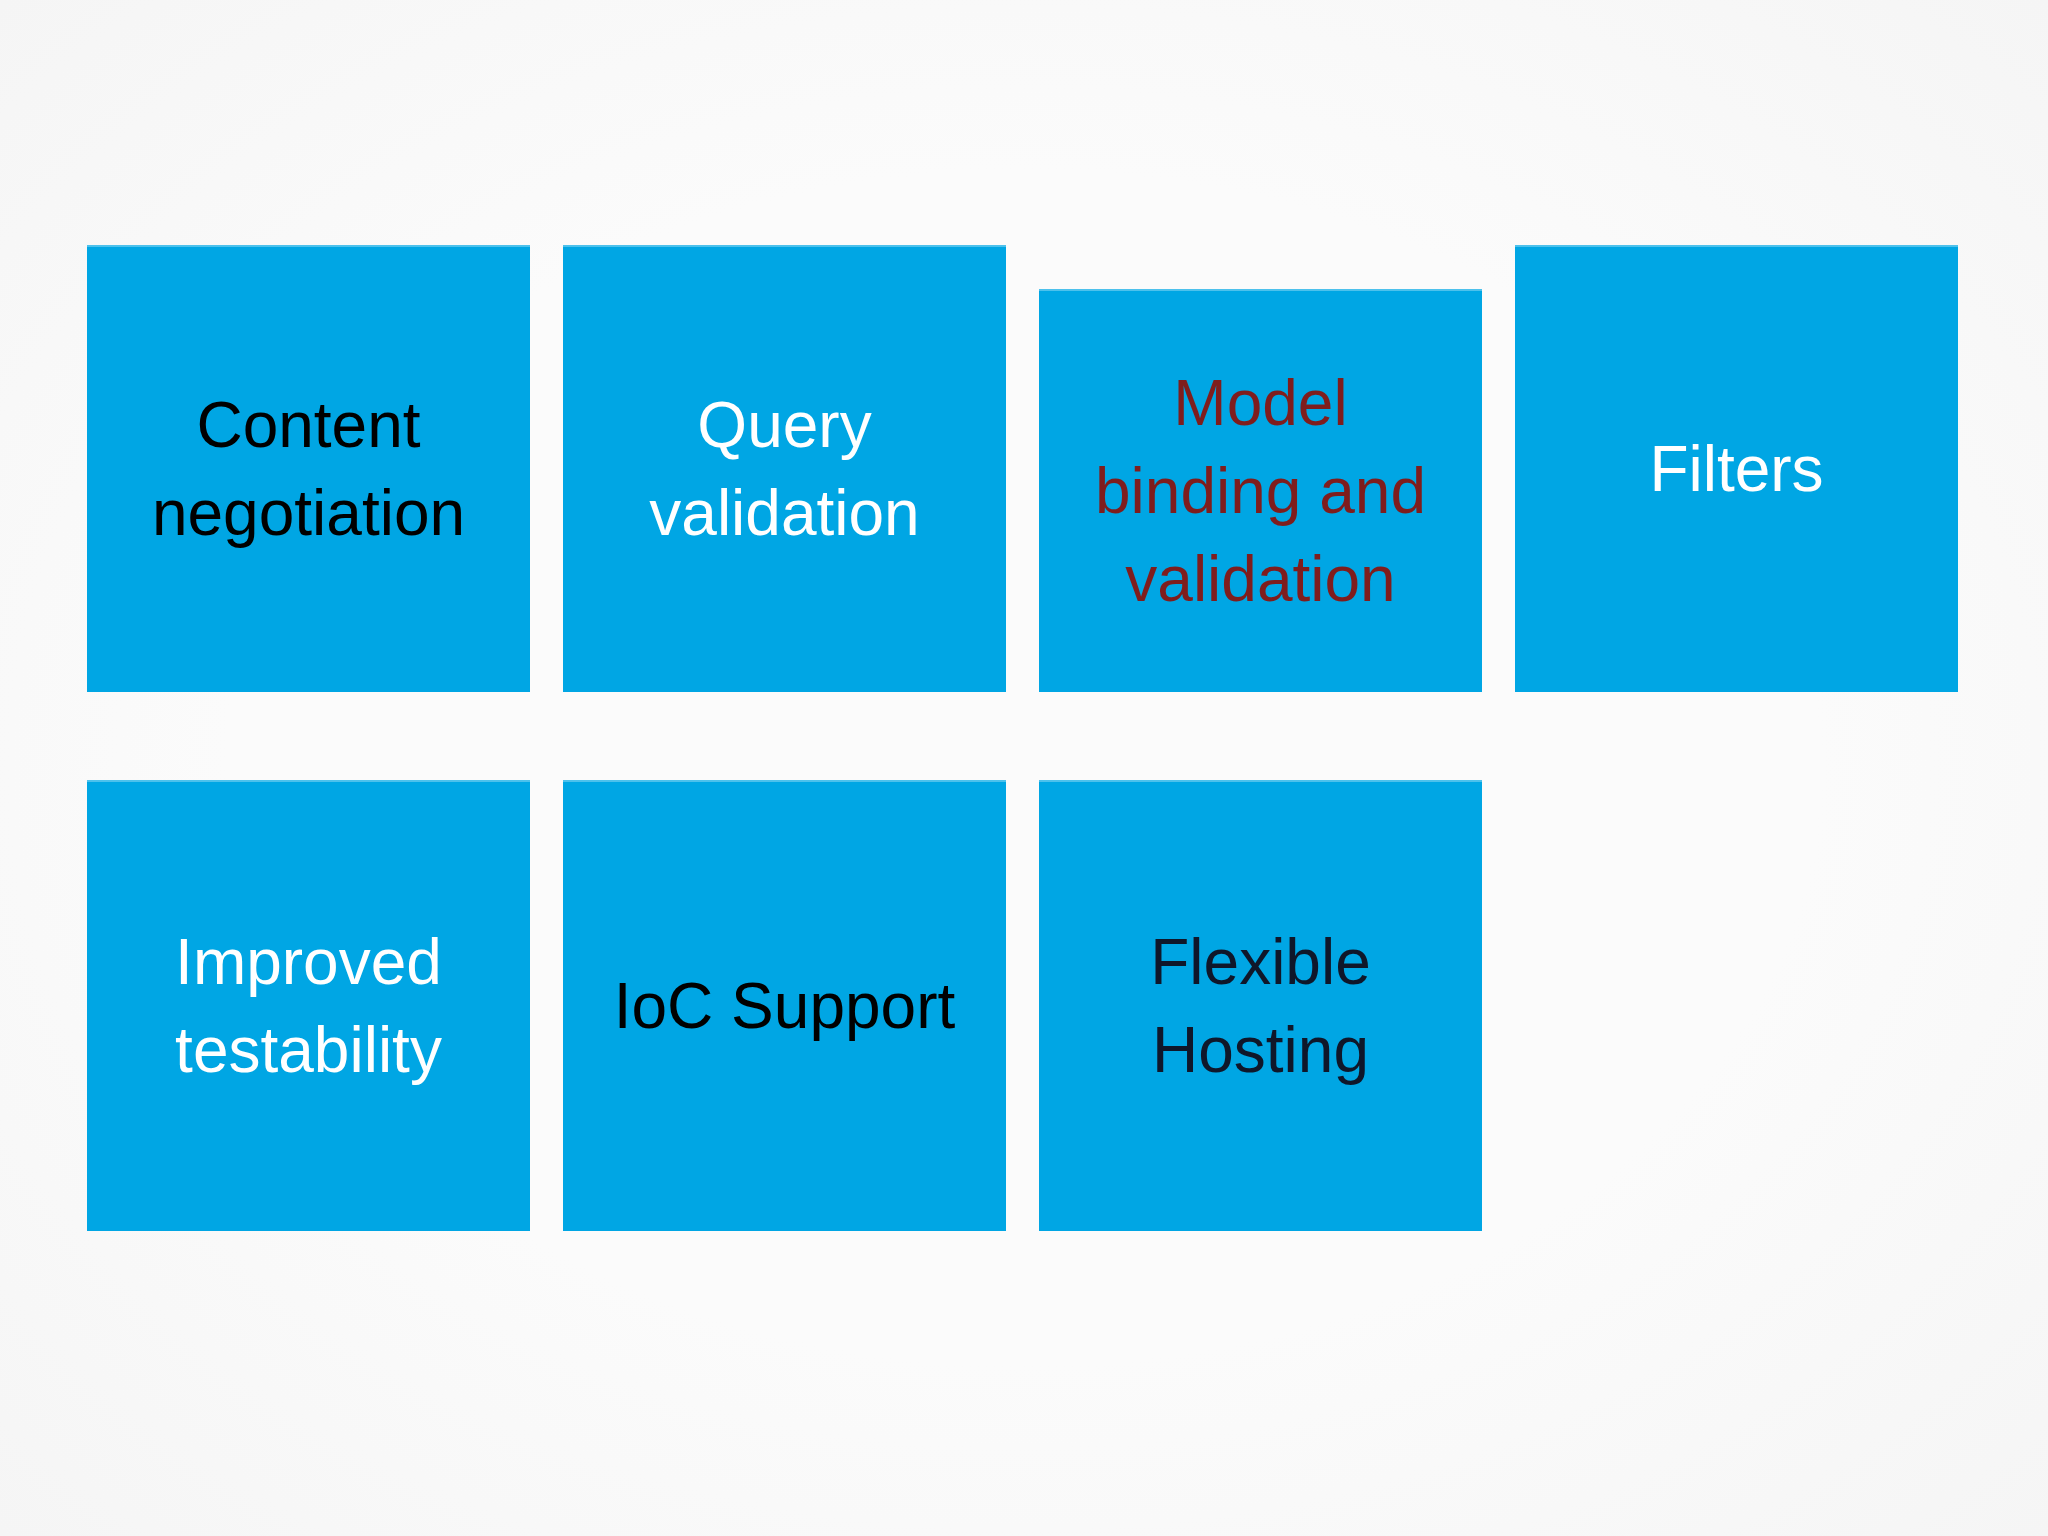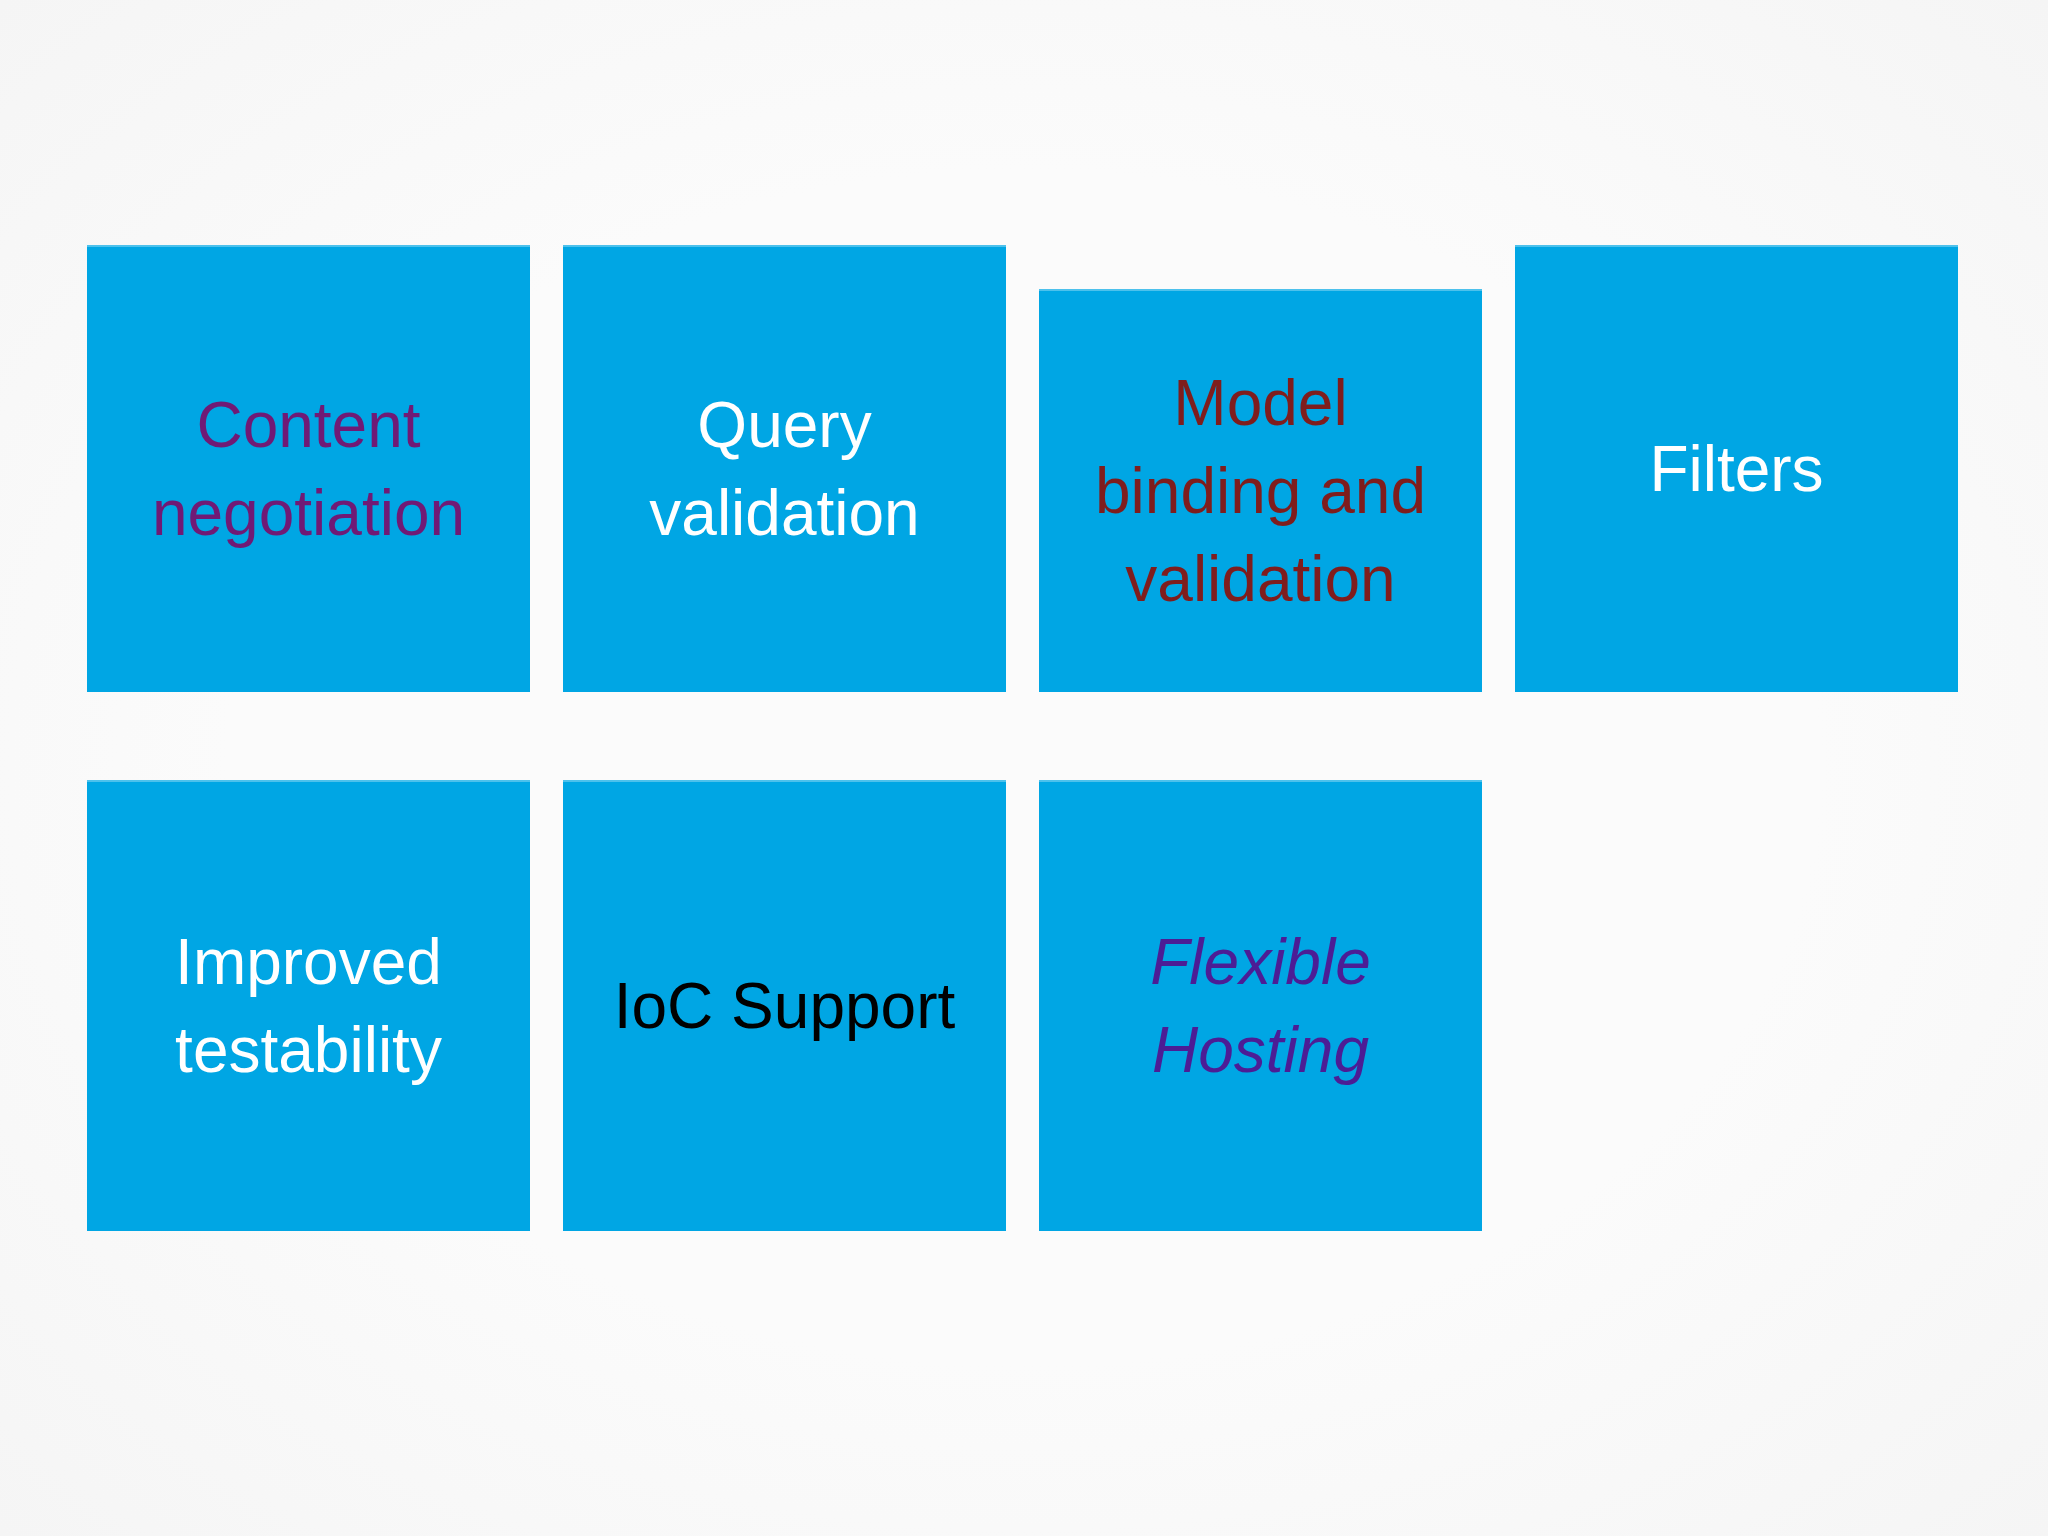--- a/index.html
+++ b/index.html
@@ -41,21 +41,21 @@
     letter-spacing: 0px;
     white-space: pre-line; 
   }
 </style>
 </head>
 <body>
 
 <div class="canvas">
   <div class="feature-grid">
 
-    <div class="tile" style="background: rgb(0, 166, 228); color: #701a75;">
+    <div class="tile" style="background: rgb(0, 166, 228); color: #000000;">
       <span class="tile-label">Content
 negotiation</span>
     </div>
 
     <div class="tile" style="background: rgb(0, 166, 228); color: rgb(255, 255, 255);">
       <span class="tile-label">Query
 validation</span>
     </div>
 
     <div class="tile" style="background: rgb(0, 166, 228); color: #7f1d1d; margin-top: 44px;">
@@ -71,19 +71,19 @@
 
     <div class="tile" style="background: rgb(0, 166, 228); color: rgb(255, 255, 255);">
       <span class="tile-label">Improved
 testability</span>
     </div>
 
     <div class="tile" style="background: rgb(0, 166, 228); color: #000000;">
       <span class="tile-label">IoC Support</span>
     </div>
 
-    <div class="tile" style="background: rgb(0, 166, 228); color: #4c1d95; font-style: italic;">
+    <div class="tile" style="background: rgb(0, 166, 228); color: #0f172a;">
       <span class="tile-label">Flexible
 Hosting</span>
     </div>
 
   </div>
 </div>
 
 </body></html>

